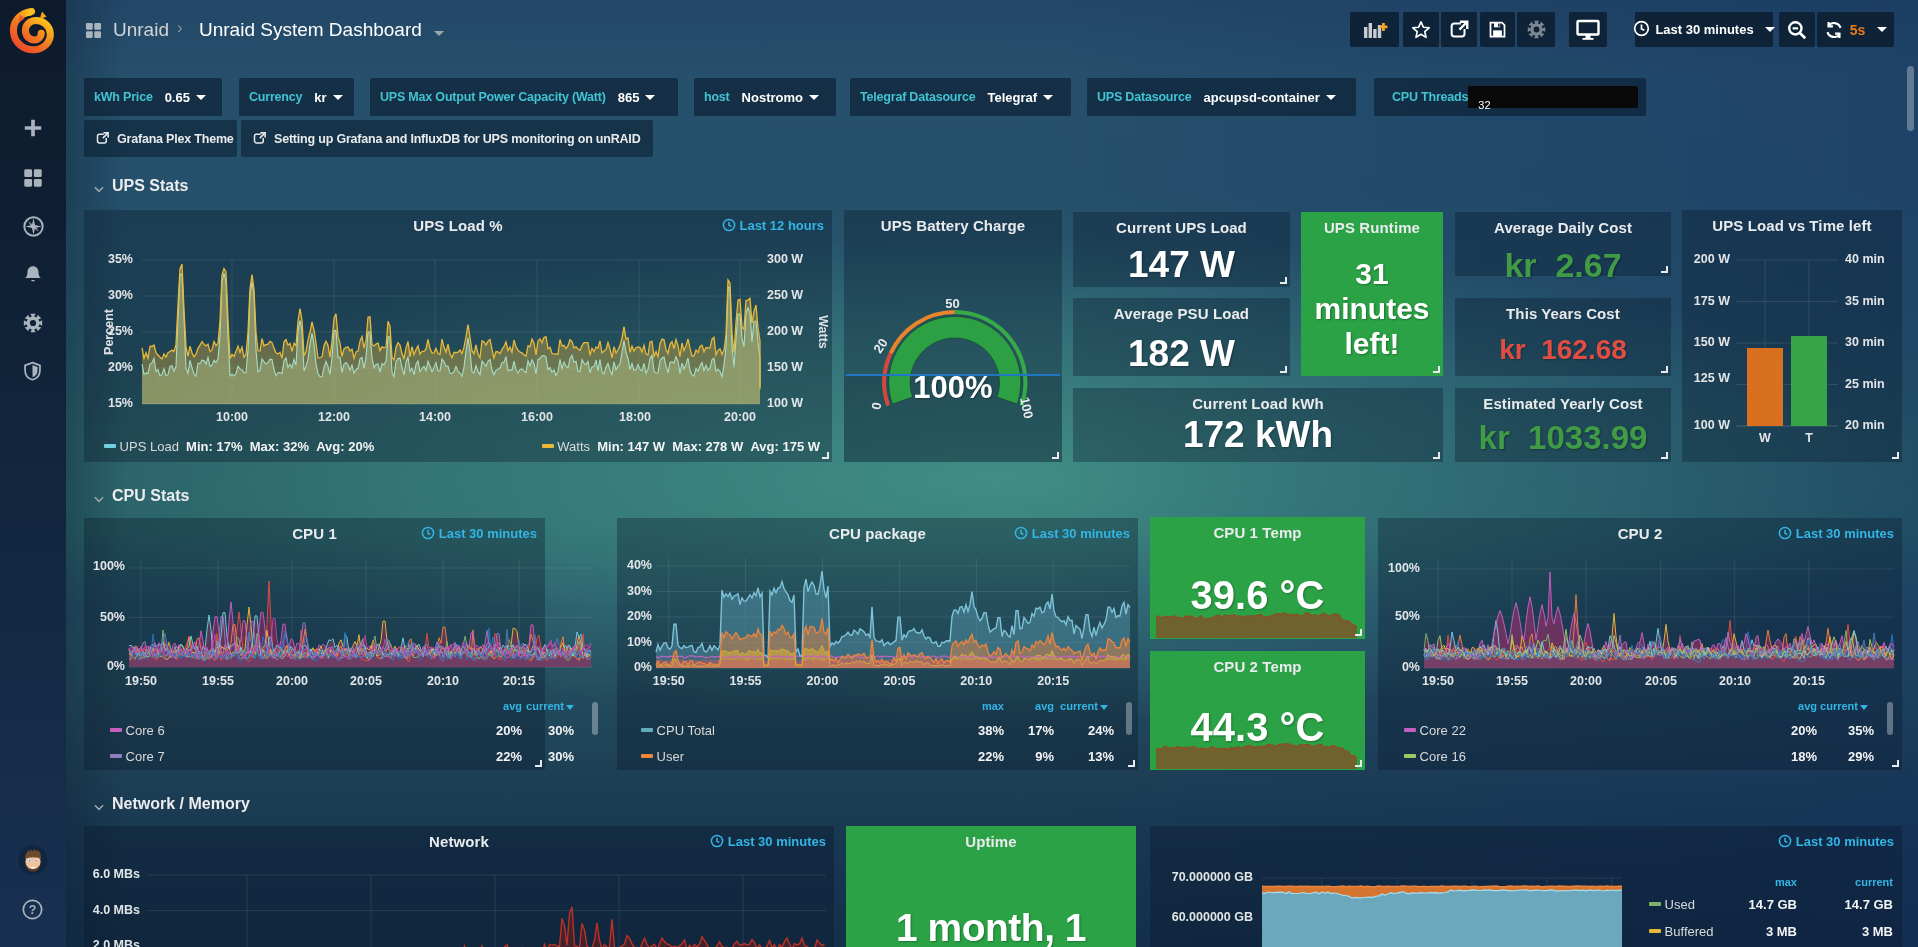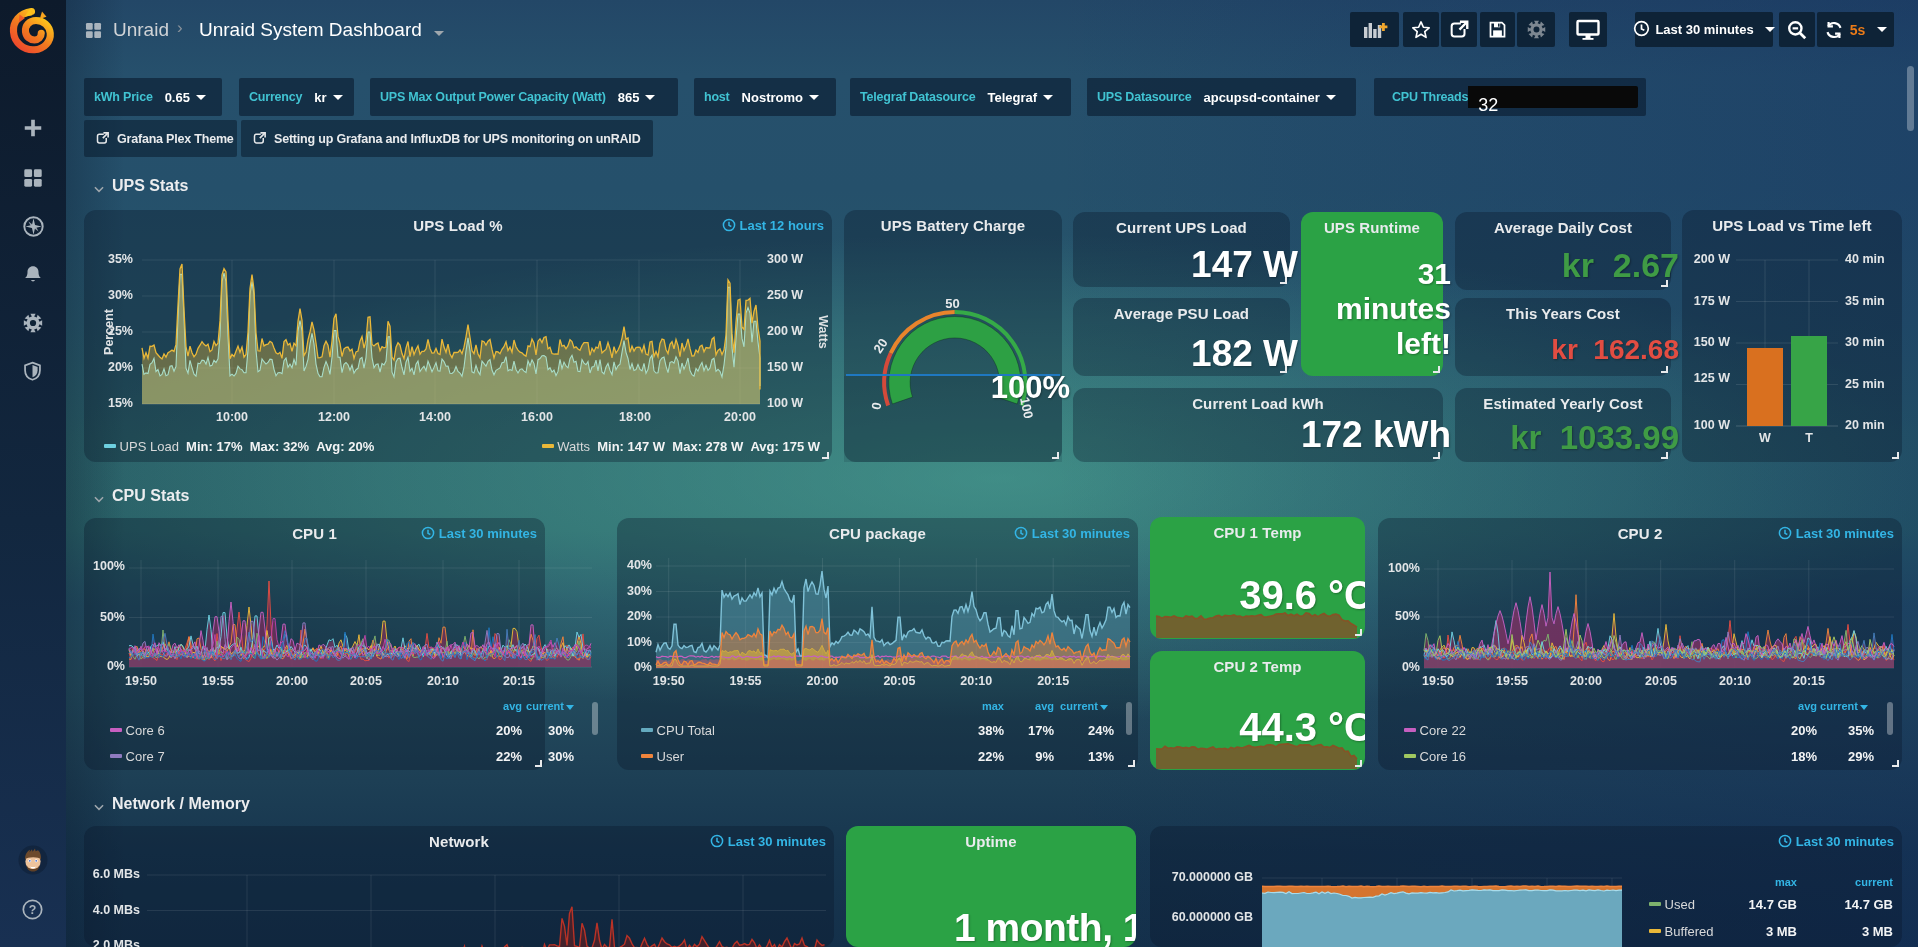--- a/index.html
+++ b/index.html
@@ -3,29 +3,29 @@
 *{margin:0;padding:0;box-sizing:border-box}
 html,body{width:1918px;height:947px;overflow:hidden;font-family:"Liberation Sans",sans-serif;}
 body{position:relative;background:
  linear-gradient(90deg, rgba(8,20,38,0.32) 0%, rgba(8,20,38,0.28) 3.4%, rgba(8,20,38,0) 6.5%, rgba(8,20,38,0) 55%, rgba(15,40,95,0.12) 68%, rgba(15,40,95,0.33) 100%),
  radial-gradient(ellipse 1280px 330px at 52% 50.5%, rgba(92,196,172,0.45) 0%, rgba(92,196,172,0.20) 48%, rgba(92,196,172,0) 74%),
  linear-gradient(180deg, #234767 0%, #26506c 8%, #25506b 20%, #27566a 34%, #2a5f68 46%, #296067 56%, #234e63 64%, #234c5e 72%, #1f4257 80%, #17364f 90%, #14304a 100%);
 }
 .abs{position:absolute}
 #sidebar{position:absolute;left:0;top:0;width:66px;height:947px;background:linear-gradient(180deg,#0d1a2b 0%,#12273f 55%,#183052 100%);}
 .sideicon{position:absolute;left:22px}
-.panel{position:absolute;background:rgba(8,20,40,0.33);border-radius:12px}
+.panel{position:absolute;background:rgba(8,20,40,0.33);border-radius:0}
 .green{background:#2ba245}
 .ptitle{position:absolute;top:7px;left:0;width:100%;text-align:center;font-size:15px;font-weight:bold;color:#e9ebed;letter-spacing:0.1px}
 .trange{position:absolute;top:8px;right:8px;font-size:13px;font-weight:bold;color:#33b5e5}
 .corner{position:absolute;right:3px;bottom:3px;width:7px;height:7px;border-right:2px solid #e8eaec;border-bottom:2px solid #e8eaec}
 .tick{position:absolute;font-size:12.5px;font-weight:bold;color:#e2e5e7;line-height:15px}
 .tickr{text-align:right}
 .rot{position:absolute;font-size:12.5px;font-weight:bold;color:#dfe2e4;white-space:nowrap}
-.bigval{position:absolute;left:8px;width:100%;text-align:right;font-weight:bold;color:#fff;text-shadow:1px 1px 2px rgba(0,0,0,0.3)}
+.bigval{position:absolute;left:0;width:100%;text-align:center;font-weight:bold;color:#fff;text-shadow:1px 1px 2px rgba(0,0,0,0.3)}
 .vbox{position:absolute;top:78px;height:38px;background:rgba(10,28,46,0.62);border-radius:2px;display:flex;align-items:center;padding:0 10px;white-space:nowrap;overflow:hidden}
 .vlab{color:#41c3d2;font-size:12.5px;font-weight:bold;letter-spacing:-0.2px;flex-shrink:0}
 .vval{color:#fff;font-size:13px;font-weight:bold;margin-left:12px}
 .caret{display:inline-block;width:0;height:0;border-left:5px solid transparent;border-right:5px solid transparent;border-top:5px solid #fff;margin-left:6px;flex-shrink:0}
 svg{flex-shrink:0}
 .lbox{position:absolute;top:120px;height:37px;background:rgba(10,28,46,0.55);border-radius:2px;display:flex;align-items:center;padding:0 11px;color:#e9ebed;font-size:12.5px;font-weight:bold;letter-spacing:-0.2px;gap:7px;white-space:nowrap;overflow:hidden}
 .sect{position:absolute;font-size:16px;font-weight:bold;color:#ecedef}
 .tbtn{position:absolute;top:12px;height:35px;background:#0e2337;border-radius:2px;display:flex;align-items:center;justify-content:center;white-space:nowrap}
 .legend{position:absolute;font-size:13px;color:#d8d9da;white-space:nowrap}
 .lgv{font-weight:bold;color:#f3f4f5}
@@ -197,21 +197,21 @@
     <span class="vval">Telegraf</span>
     <span class="caret"></span>
   </div>
 <div class="vbox" style="left:1087px;width:269px">
     <span class="vlab">UPS Datasource</span>
     <span class="vval">apcupsd-container</span>
     <span class="caret"></span>
   </div>
 <div class="vbox" style="left:1374px;width:272px;padding:8px">
     <span class="vlab" style="padding:0 0 0 10px">CPU Threads</span>
-    <span style="display:inline-block;height:22px;width:188px;background:#090909;border-radius:0 2px 2px 0;color:#fff;font-size:18px;line-height:38px;padding-left:10px">32</span>
+    <span style="display:inline-block;height:22px;width:188px;background:#090909;border-radius:0 2px 2px 0;color:#fff;font-size:11px;line-height:38px;padding-left:10px">32</span>
   </div>
 <div class="lbox" style="left:84px;width:153px">
     <svg width="15" height="15" viewBox="0 0 24 24" style="vertical-align:-2px">
       <path d="M14 5 H7 a3 3 0 0 0 -3 3 v8 a3 3 0 0 0 3 3 h8 a3 3 0 0 0 3 -3 v-5" fill="none" stroke="#e6e8ea" stroke-width="2.4"></path>
       <path d="M13.5 3 h7.5 v7.5" fill="none" stroke="#e6e8ea" stroke-width="2.6"></path>
       <path d="M20.5 3.5 L12.5 11.5" stroke="#e6e8ea" stroke-width="2.6"></path>
     </svg>
     <span>Grafana Plex Theme</span>
   </div>
 <div class="lbox" style="left:241px;width:412px">
@@ -306,21 +306,21 @@
 <div class="panel" style="left:1073px;top:298px;width:217px;height:78px">
     <div class="ptitle">Average PSU Load</div>
     <div class="bigval" style="top:35px;font-size:37px">182 W</div>
     <div class="corner"></div>
   </div>
 <div class="panel" style="left:1073px;top:388px;width:370px;height:74px">
     <div class="ptitle">Current Load kWh</div>
     <div class="bigval" style="top:26px;font-size:37px">172 kWh</div>
     <div class="corner"></div>
   </div>
-<div class="panel" style="left:1455px;top:212px;width:216px;height:78px">
+<div class="panel" style="left:1455px;top:212px;width:216px;height:64px">
     <div class="ptitle">Average Daily Cost</div>
     <div class="bigval" style="top:34px;font-size:34px;color:#3f9b45">kr&nbsp; 2.67</div>
     <div class="corner"></div>
   </div>
 <div class="panel" style="left:1455px;top:298px;width:216px;height:78px">
     <div class="ptitle">This Years Cost</div>
     <div class="bigval" style="top:36px;font-size:28px;color:#e24d42">kr&nbsp; 162.68</div>
     <div class="corner"></div>
   </div>
 <div class="panel" style="left:1455px;top:388px;width:216px;height:74px">

